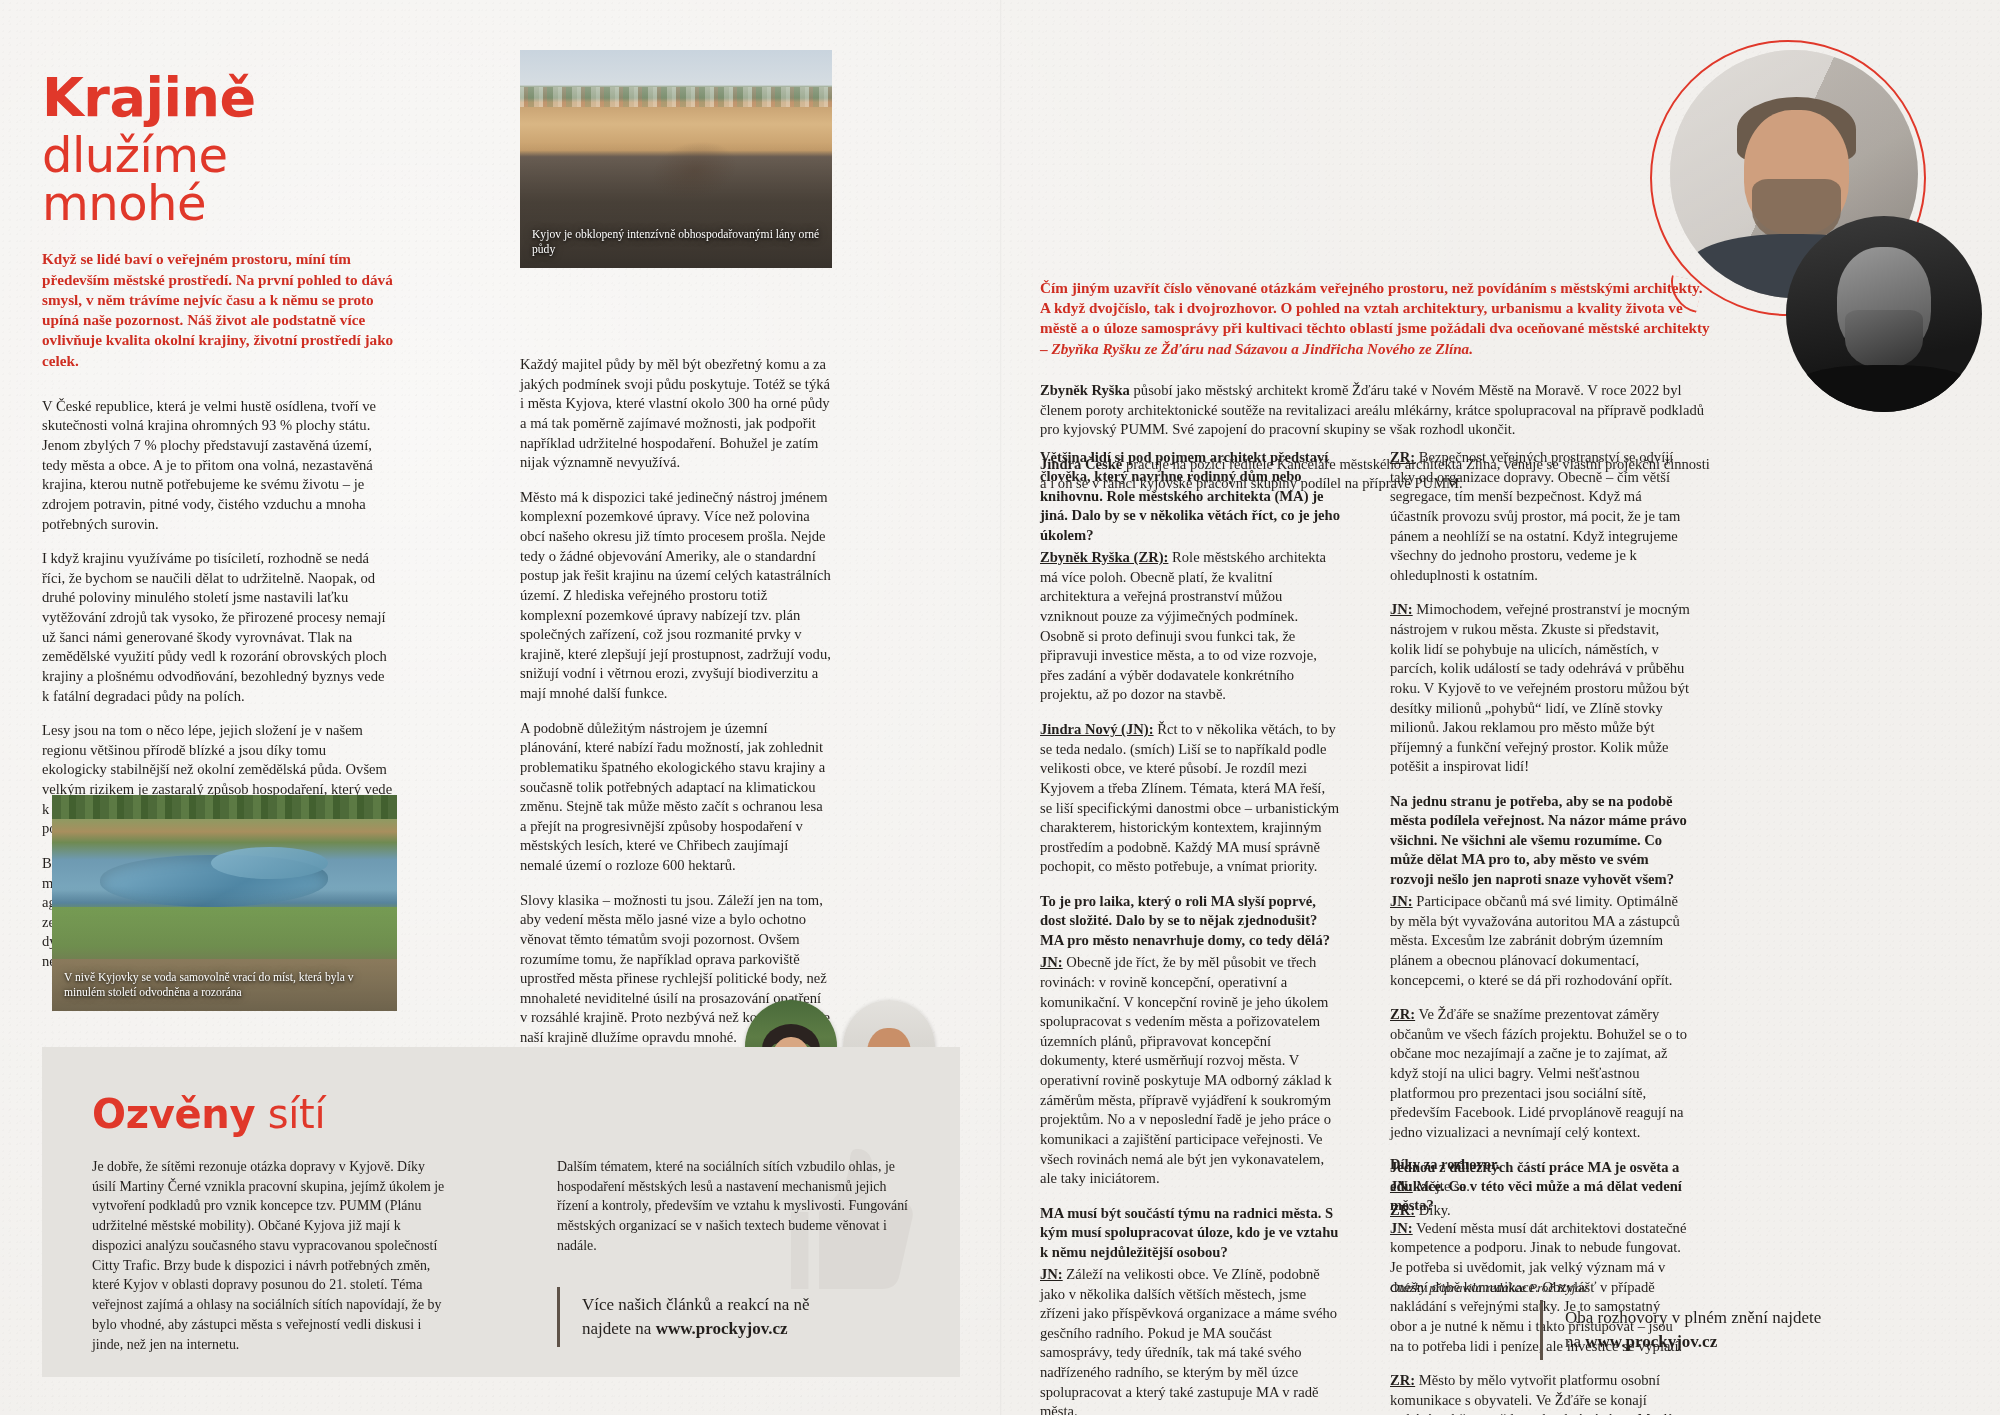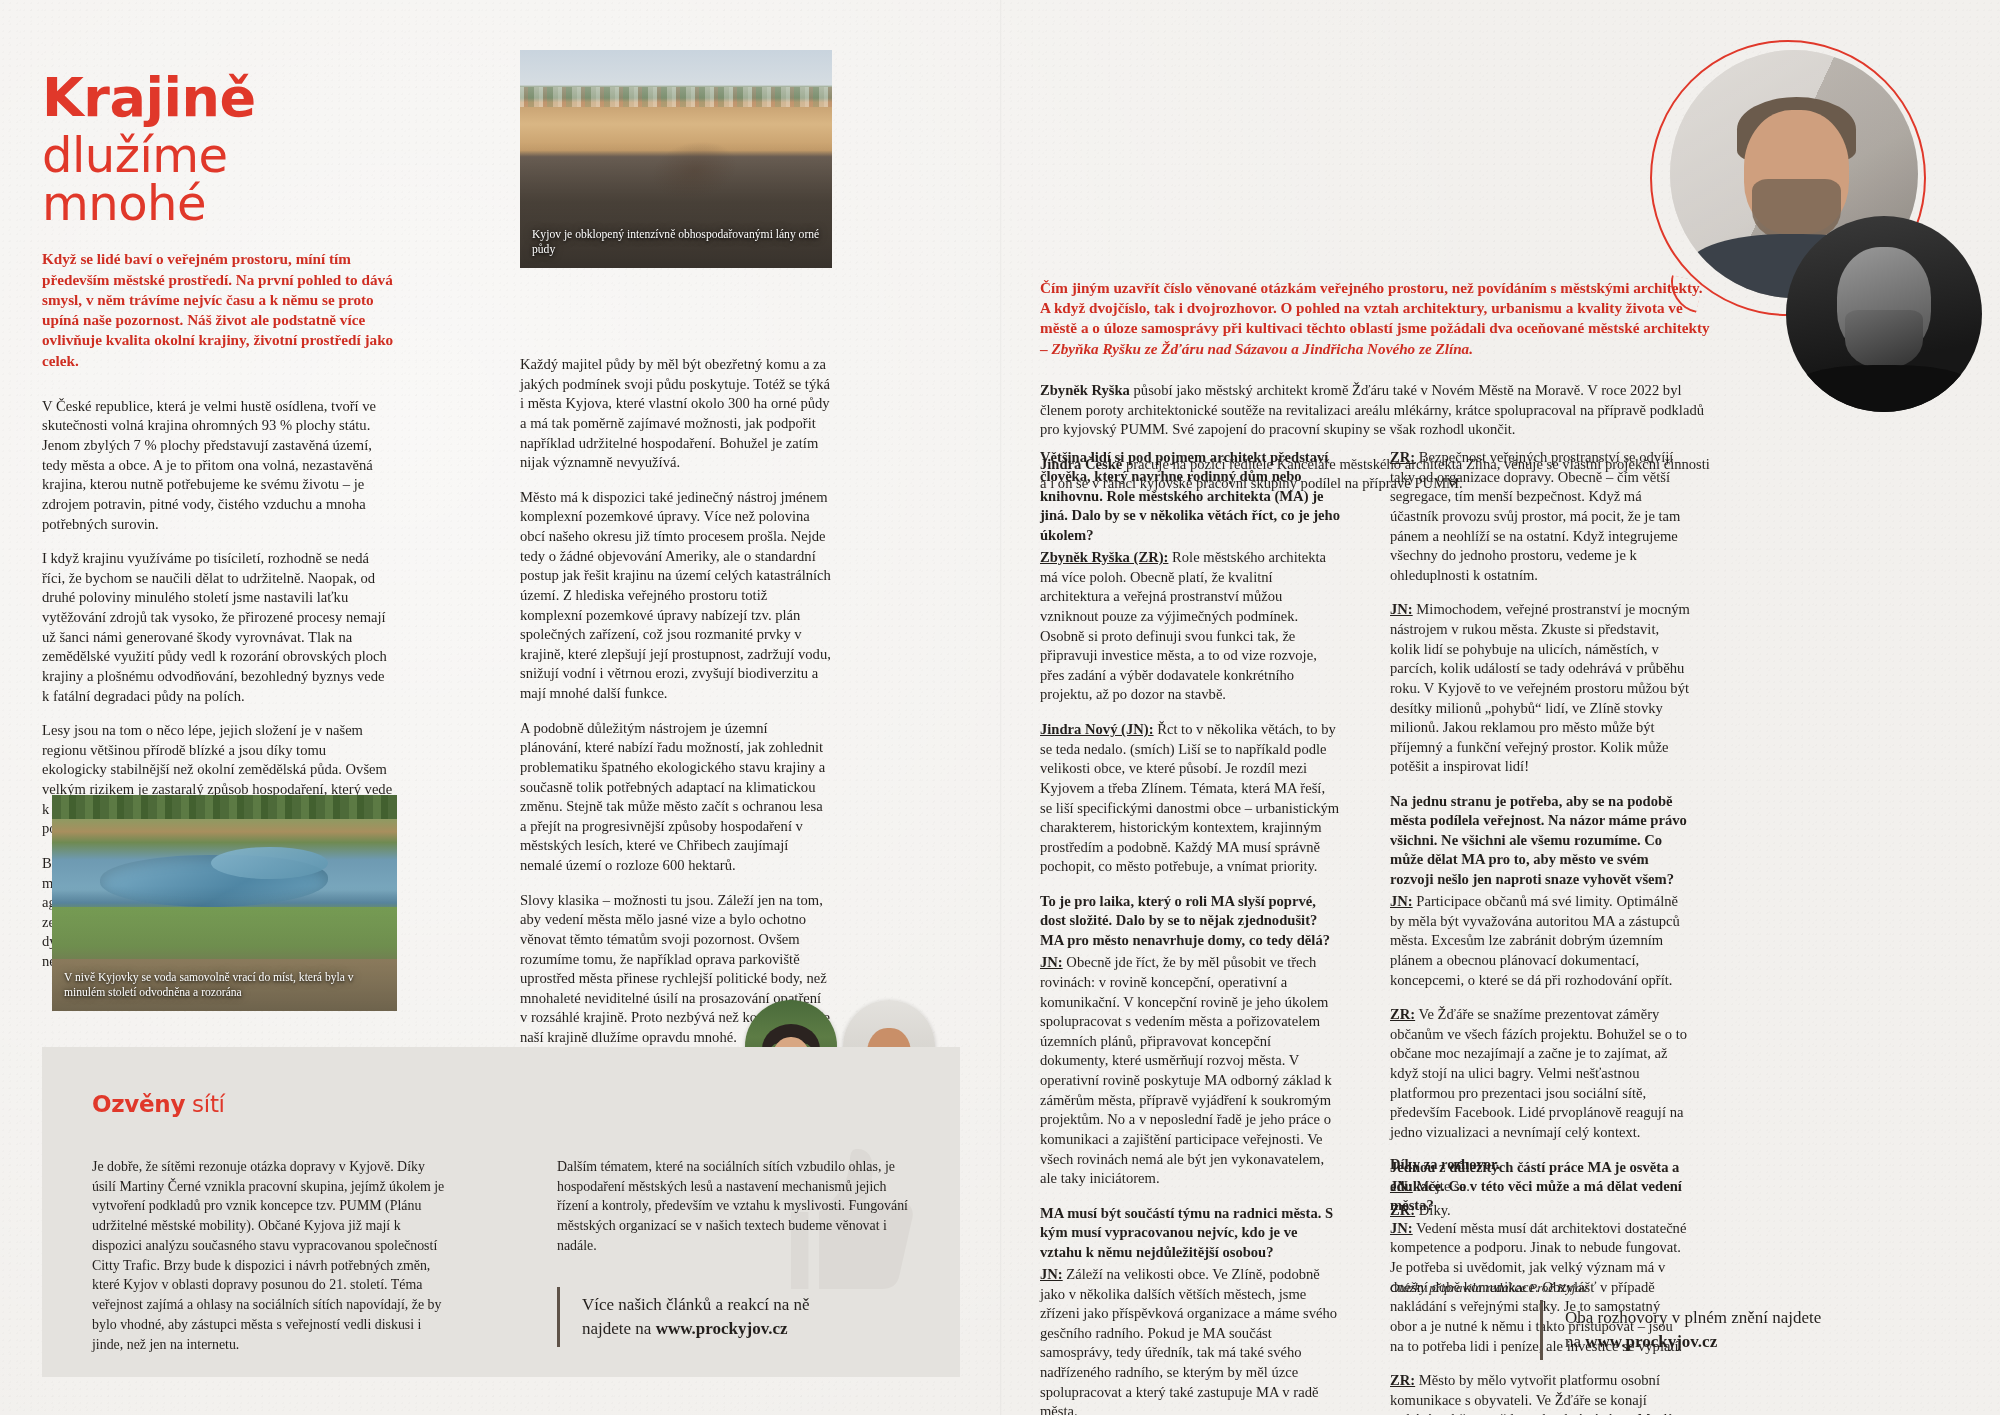--- a/index.html
+++ b/index.html
@@ -197,21 +197,21 @@
   }
 
   
   #ozveny{
     position:absolute;left:42px;top:1047px;width:918px;height:330px;
     background:#e4e2de;
   }
   #ozveny .ttl{
     position:absolute;left:50px;top:44px;
     font-family:"DejaVu Sans", sans-serif;
-    font-size:23px;color:#e0382a;letter-spacing:-.3px;
+    font-size:40px;color:#e0382a;letter-spacing:-.3px;
   }
   #ozveny .ttl b{font-weight:700;}
   #ozveny .ttl span{font-weight:400;}
   #ozveny .c1{position:absolute;left:50px;top:110px;width:360px;}
   #ozveny .c2{position:absolute;left:515px;top:110px;width:360px;}
   #ozveny p.body{font-size:13.9px;line-height:1.42;margin-bottom:0;}
   .thumb-icon{
     position:absolute;right:24px;top:88px;width:185px;height:175px;
     opacity:.55;
   }
@@ -408,21 +408,21 @@
       <b class="spkb">Jindra České</b><span> pracuje na pozici ředitele Kanceláře městského architekta Zlína, věnuje se vlastní projekční činnosti a i on se v rámci kyjovské pracovní skupiny podílel na přípravě PUMM.</span>
     </p>
   </div>
 
   <div id="rp-col1">
       <p class="q">Většina lidí si pod pojmem architekt představí člověka, který navrhne rodinný dům nebo knihovnu. Role městského architekta (MA) je jiná. Dalo by se v několika větách říct, co je jeho úkolem?</p>
       <p class="body"><span class="spk">Zbyněk Ryška (ZR):</span><span> Role městského architekta má více poloh. Obecně platí, že kvalitní architektura a veřejná prostranství můžou vzniknout pouze za výjimečných podmínek. Osobně si proto definuji svou funkci tak, že připravuji investice města, a to od vize rozvoje, přes zadání a výběr dodavatele konkrétního projektu, až po dozor na stavbě.</span></p>
       <p class="body"><span class="spk">Jindra Nový (JN):</span><span> Řct to v několika větách, to by se teda nedalo. (smích) Liší se to napříkald podle velikosti obce, ve které působí. Je rozdíl mezi Kyjovem a třeba Zlínem. Témata, která MA řeší, se liší specifickými danostmi obce – urbanistickým charakterem, historickým kontextem, krajinným prostředím a podobně. Každý MA musí správně pochopit, co město potřebuje, a vnímat priority.</span></p>
       <p class="q">To je pro laika, který o roli MA slyší poprvé, dost složité. Dalo by se to nějak zjednodušit? MA pro město nenavrhuje domy, co tedy dělá?</p>
       <p class="body"><span class="spk">JN:</span><span> Obecně jde říct, že by měl působit ve třech rovinách: v rovině koncepční, operativní a komunikační. V koncepční rovině je jeho úkolem spolupracovat s vedením města a pořizovatelem územních plánů, připravovat koncepční dokumenty, které usměrňují rozvoj města. V operativní rovině poskytuje MA odborný základ k záměrům města, přípravě vyjádření k soukromým projektům. No a v neposlední řadě je jeho práce o komunikaci a zajištění participace veřejnosti. Ve všech rovinách nemá ale být jen vykonavatelem, ale taky iniciátorem.</span></p>
-      <p class="q">MA musí být součástí týmu na radnici města. S kým musí vypracovanou nejvíc, kdo je ve vztahu k němu nejdůležitější osobou?</p>
+      <p class="q">MA musí být součástí týmu na radnici města. S kým musí spolupracovat úloze, kdo je ve vztahu k němu nejdůležitější osobou?</p>
       <p class="body"><span class="spk">JN:</span><span> Záleží na velikosti obce. Ve Zlíně, podobně jako v několika dalších větších městech, jsme zřízeni jako příspěvková organizace a máme svého gesčního radního. Pokud je MA součást samosprávy, tedy úředník, tak má také svého nadřízeného radního, se kterým by měl úzce spolupracovat a který také zastupuje MA v radě města.</span></p>
     </div>
   <div id="rp-col2">
       <p class="body"><span class="spk">ZR:</span><span> Bezpečnost veřejných prostranství se odvíjí taky od organizace dopravy. Obecně – čím větší segregace, tím menší bezpečnost. Když má účastník provozu svůj prostor, má pocit, že je tam pánem a neohlíží se na ostatní. Když integrujeme všechny do jednoho prostoru, vedeme je k ohleduplnosti k ostatním.</span></p>
       <p class="body"><span class="spk">JN:</span><span> Mimochodem, veřejné prostranství je mocným nástrojem v rukou města. Zkuste si představit, kolik lidí se pohybuje na ulicích, náměstích, v parcích, kolik událostí se tady odehrává v průběhu roku. V Kyjově to ve veřejném prostoru můžou být desítky milionů „pohybů“ lidí, ve Zlíně stovky milionů. Jakou reklamou pro město může být příjemný a funkční veřejný prostor. Kolik může potěšit a inspirovat lidí!</span></p>
       <p class="q">Na jednu stranu je potřeba, aby se na podobě města podílela veřejnost. Na názor máme právo všichni. Ne všichni ale všemu rozumíme. Co může dělat MA pro to, aby město ve svém rozvoji nešlo jen naproti snaze vyhovět všem?</p>
       <p class="body"><span class="spk">JN:</span><span> Participace občanů má své limity. Optimálně by měla být vyvažována autoritou MA a zástupců města. Excesům lze zabránit dobrým územním plánem a obecnou plánovací dokumentací, koncepcemi, o které se dá při rozhodování opřít.</span></p>
       <p class="body"><span class="spk">ZR:</span><span> Ve Žďáře se snažíme prezentovat záměry občanům ve všech fázích projektu. Bohužel se o to občane moc nezajímají a začne je to zajímat, až když stojí na ulici bagry. Velmi nešťastnou platformou pro prezentaci jsou sociální sítě, především Facebook. Lidé prvoplánově reagují na jedno vizualizaci a nevnímají celý kontext.</span></p>
       <p class="q">Jednou z důležitých částí práce MA je osvěta a edukace. Co v této věci může a má dělat vedení města?</p>
       <p class="body"><span class="spk">JN:</span><span> Vedení města musí dát architektovi dostatečné kompetence a podporu. Jinak to nebude fungovat. Je potřeba si uvědomit, jak velký význam má v dnešní době komunikace. Obzvlášť v případě nakládání s veřejnými statky. Je to samostatný obor a je nutné k němu i takto přistupovat – jsou na to potřeba lidi i peníze, ale investice se vyplatí.</span></p>

